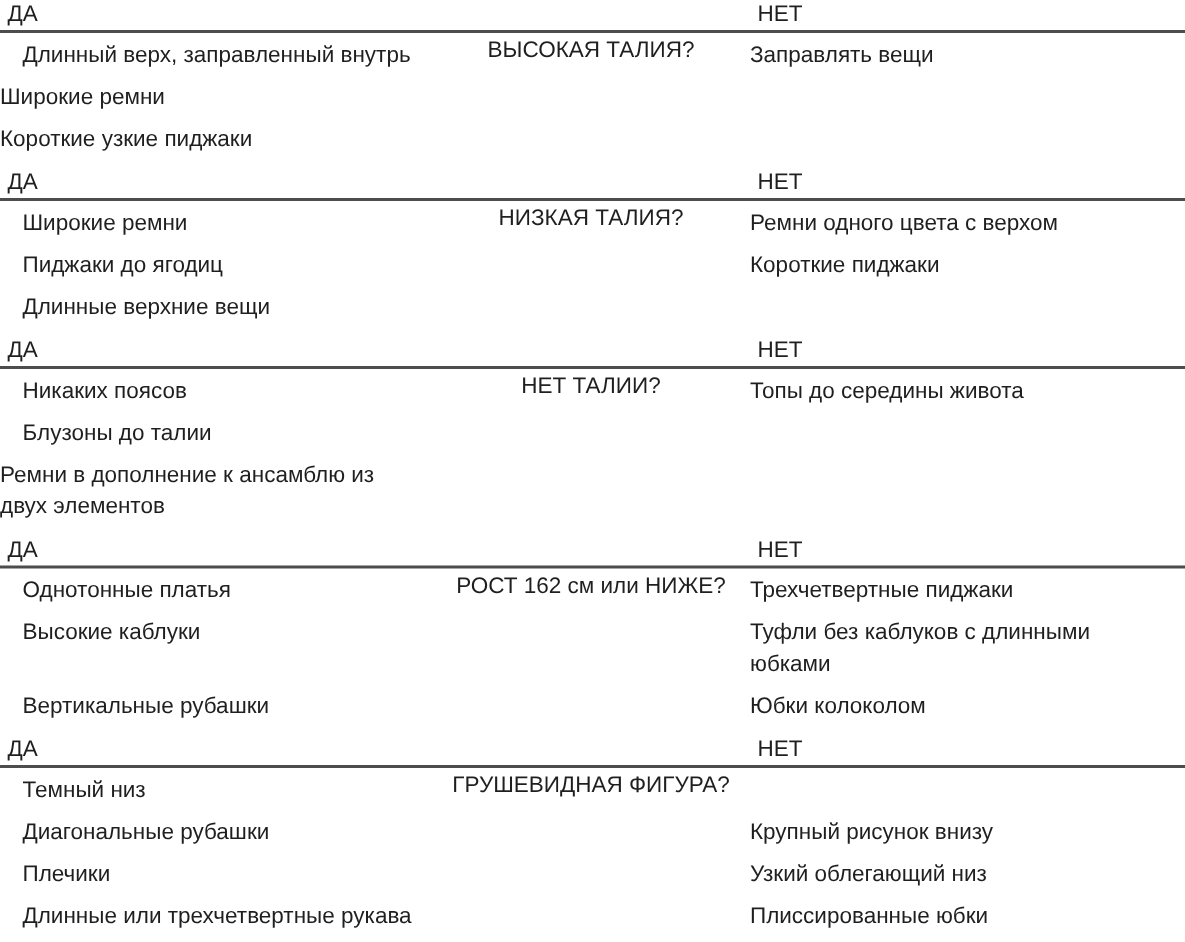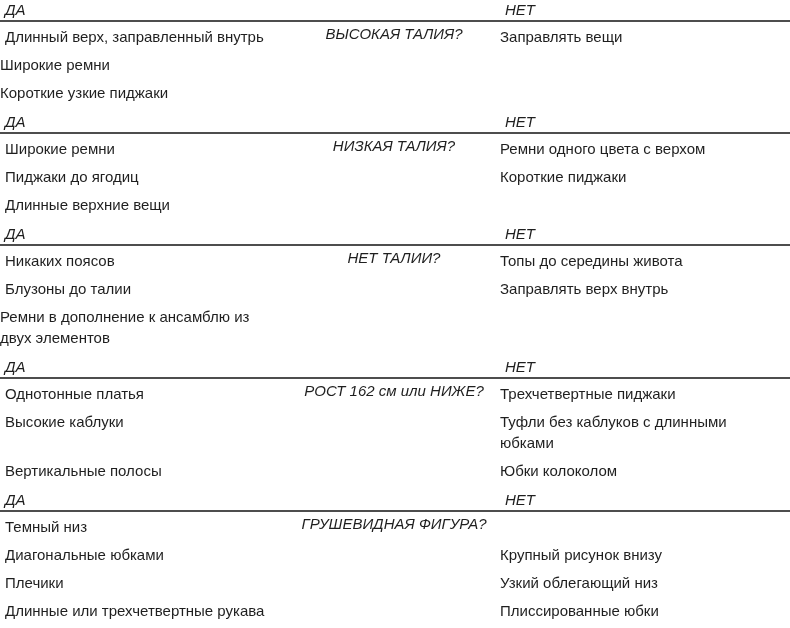--- a/index.html
+++ b/index.html
@@ -17,21 +17,20 @@
   .doc {
     width: 790px;
   }
   .hdr {
     position: relative;
     height: 15px;
     line-height: 15px;
     padding: 0;
     margin-top: 8px;
     margin-bottom: 0;
-    font-style: italic;
   }
   .section:first-child .hdr {
     margin-top: 2px;
   }
   .hdr-rule {
     border: none;
     border-top: 2px solid #4d4d4d;
     margin-top: 3px;
   }
   .yes-label {
@@ -59,21 +58,21 @@
     display: flex;
     align-items: flex-start;
     padding: 3.5px 0;
   }
   .cell {
     line-height: 21px;
   }
   .yes-cell {
     flex: none;
     width: 500px;
-    padding-left: 5px;
+    padding-left: 15px;
   }
   .no-cell {
     flex: none;
     width: 282px;
   }
 </style>
 </head>
 <body style="color: rgb(31, 31, 31); background: rgb(255, 255, 255);">
 
 <div class="doc">
@@ -130,21 +129,20 @@
     </div>
     <hr class="hdr-rule" style="border-top-color: rgb(77, 77, 77);">
 
   <div class="row">
     <div class="cell yes-cell">Никаких поясов</div>
     <div class="cell no-cell">Топы до середины живота</div>
   </div>
 
   <div class="row">
     <div class="cell yes-cell">Блузоны до талии</div>
-    <div class="cell no-cell">Заправлять верх внутрь</div>
   </div>
 
   <div class="row">
     <div class="cell no-cell">Ремни в дополнение к ансамблю из двух элементов</div>
   </div>
 </div>
 
   <div class="section">
     <div class="hdr">
       <span class="yes-label">ДА</span>
@@ -157,39 +155,39 @@
     <div class="cell yes-cell">Однотонные платья</div>
     <div class="cell no-cell">Трехчетвертные пиджаки</div>
   </div>
 
   <div class="row">
     <div class="cell yes-cell">Высокие каблуки</div>
     <div class="cell no-cell">Туфли без каблуков с длинными юбками</div>
   </div>
 
   <div class="row">
-    <div class="cell yes-cell">Вертикальные полосы</div>
+    <div class="cell yes-cell">Вертикальные рубашки</div>
     <div class="cell no-cell">Юбки колоколом</div>
   </div>
 </div>
 
   <div class="section">
     <div class="hdr">
       <span class="yes-label">ДА</span>
       <span class="question">ГРУШЕВИДНАЯ ФИГУРА?</span>
       <span class="no-label">НЕТ</span>
     </div>
     <hr class="hdr-rule" style="border-top-color: rgb(77, 77, 77);">
 
   <div class="row">
     <div class="cell yes-cell">Темный низ</div>
   </div>
 
   <div class="row">
-    <div class="cell yes-cell">Диагональные юбками</div>
+    <div class="cell yes-cell">Диагональные рубашки</div>
     <div class="cell no-cell">Крупный рисунок внизу</div>
   </div>
 
   <div class="row">
     <div class="cell yes-cell">Плечики</div>
     <div class="cell no-cell">Узкий облегающий низ</div>
   </div>
 
   <div class="row">
     <div class="cell yes-cell">Длинные или трехчетвертные рукава</div>

